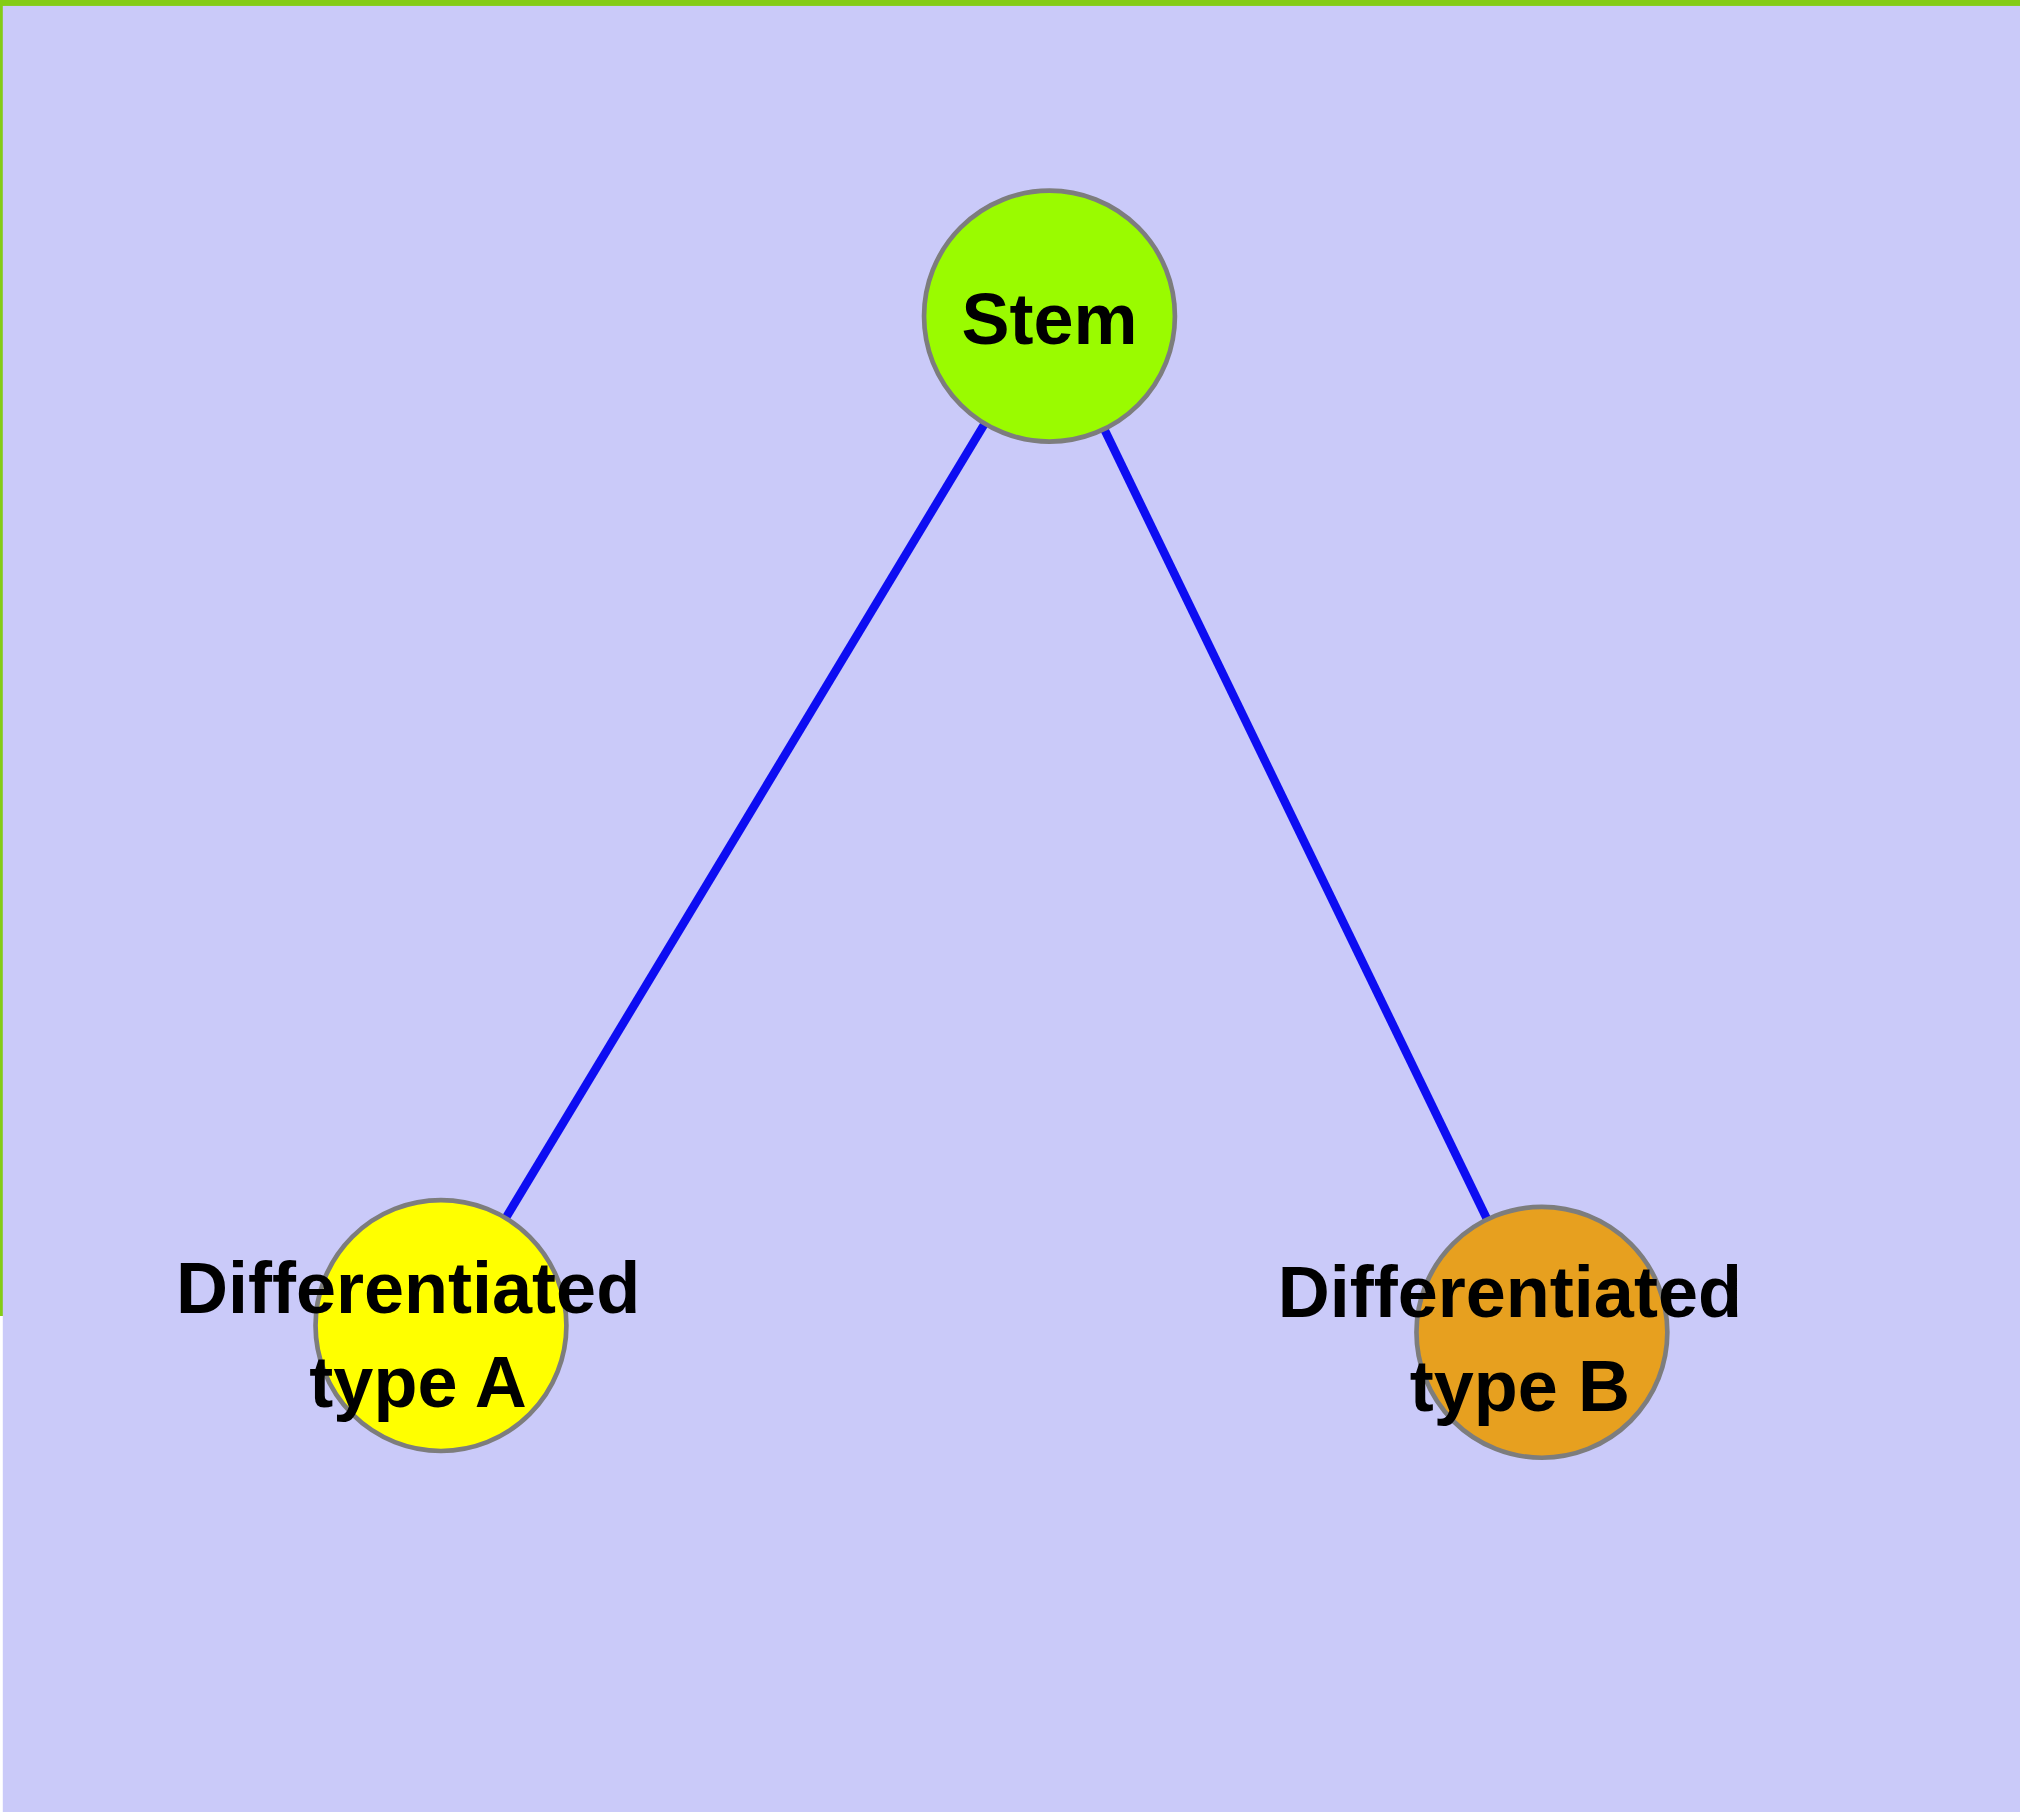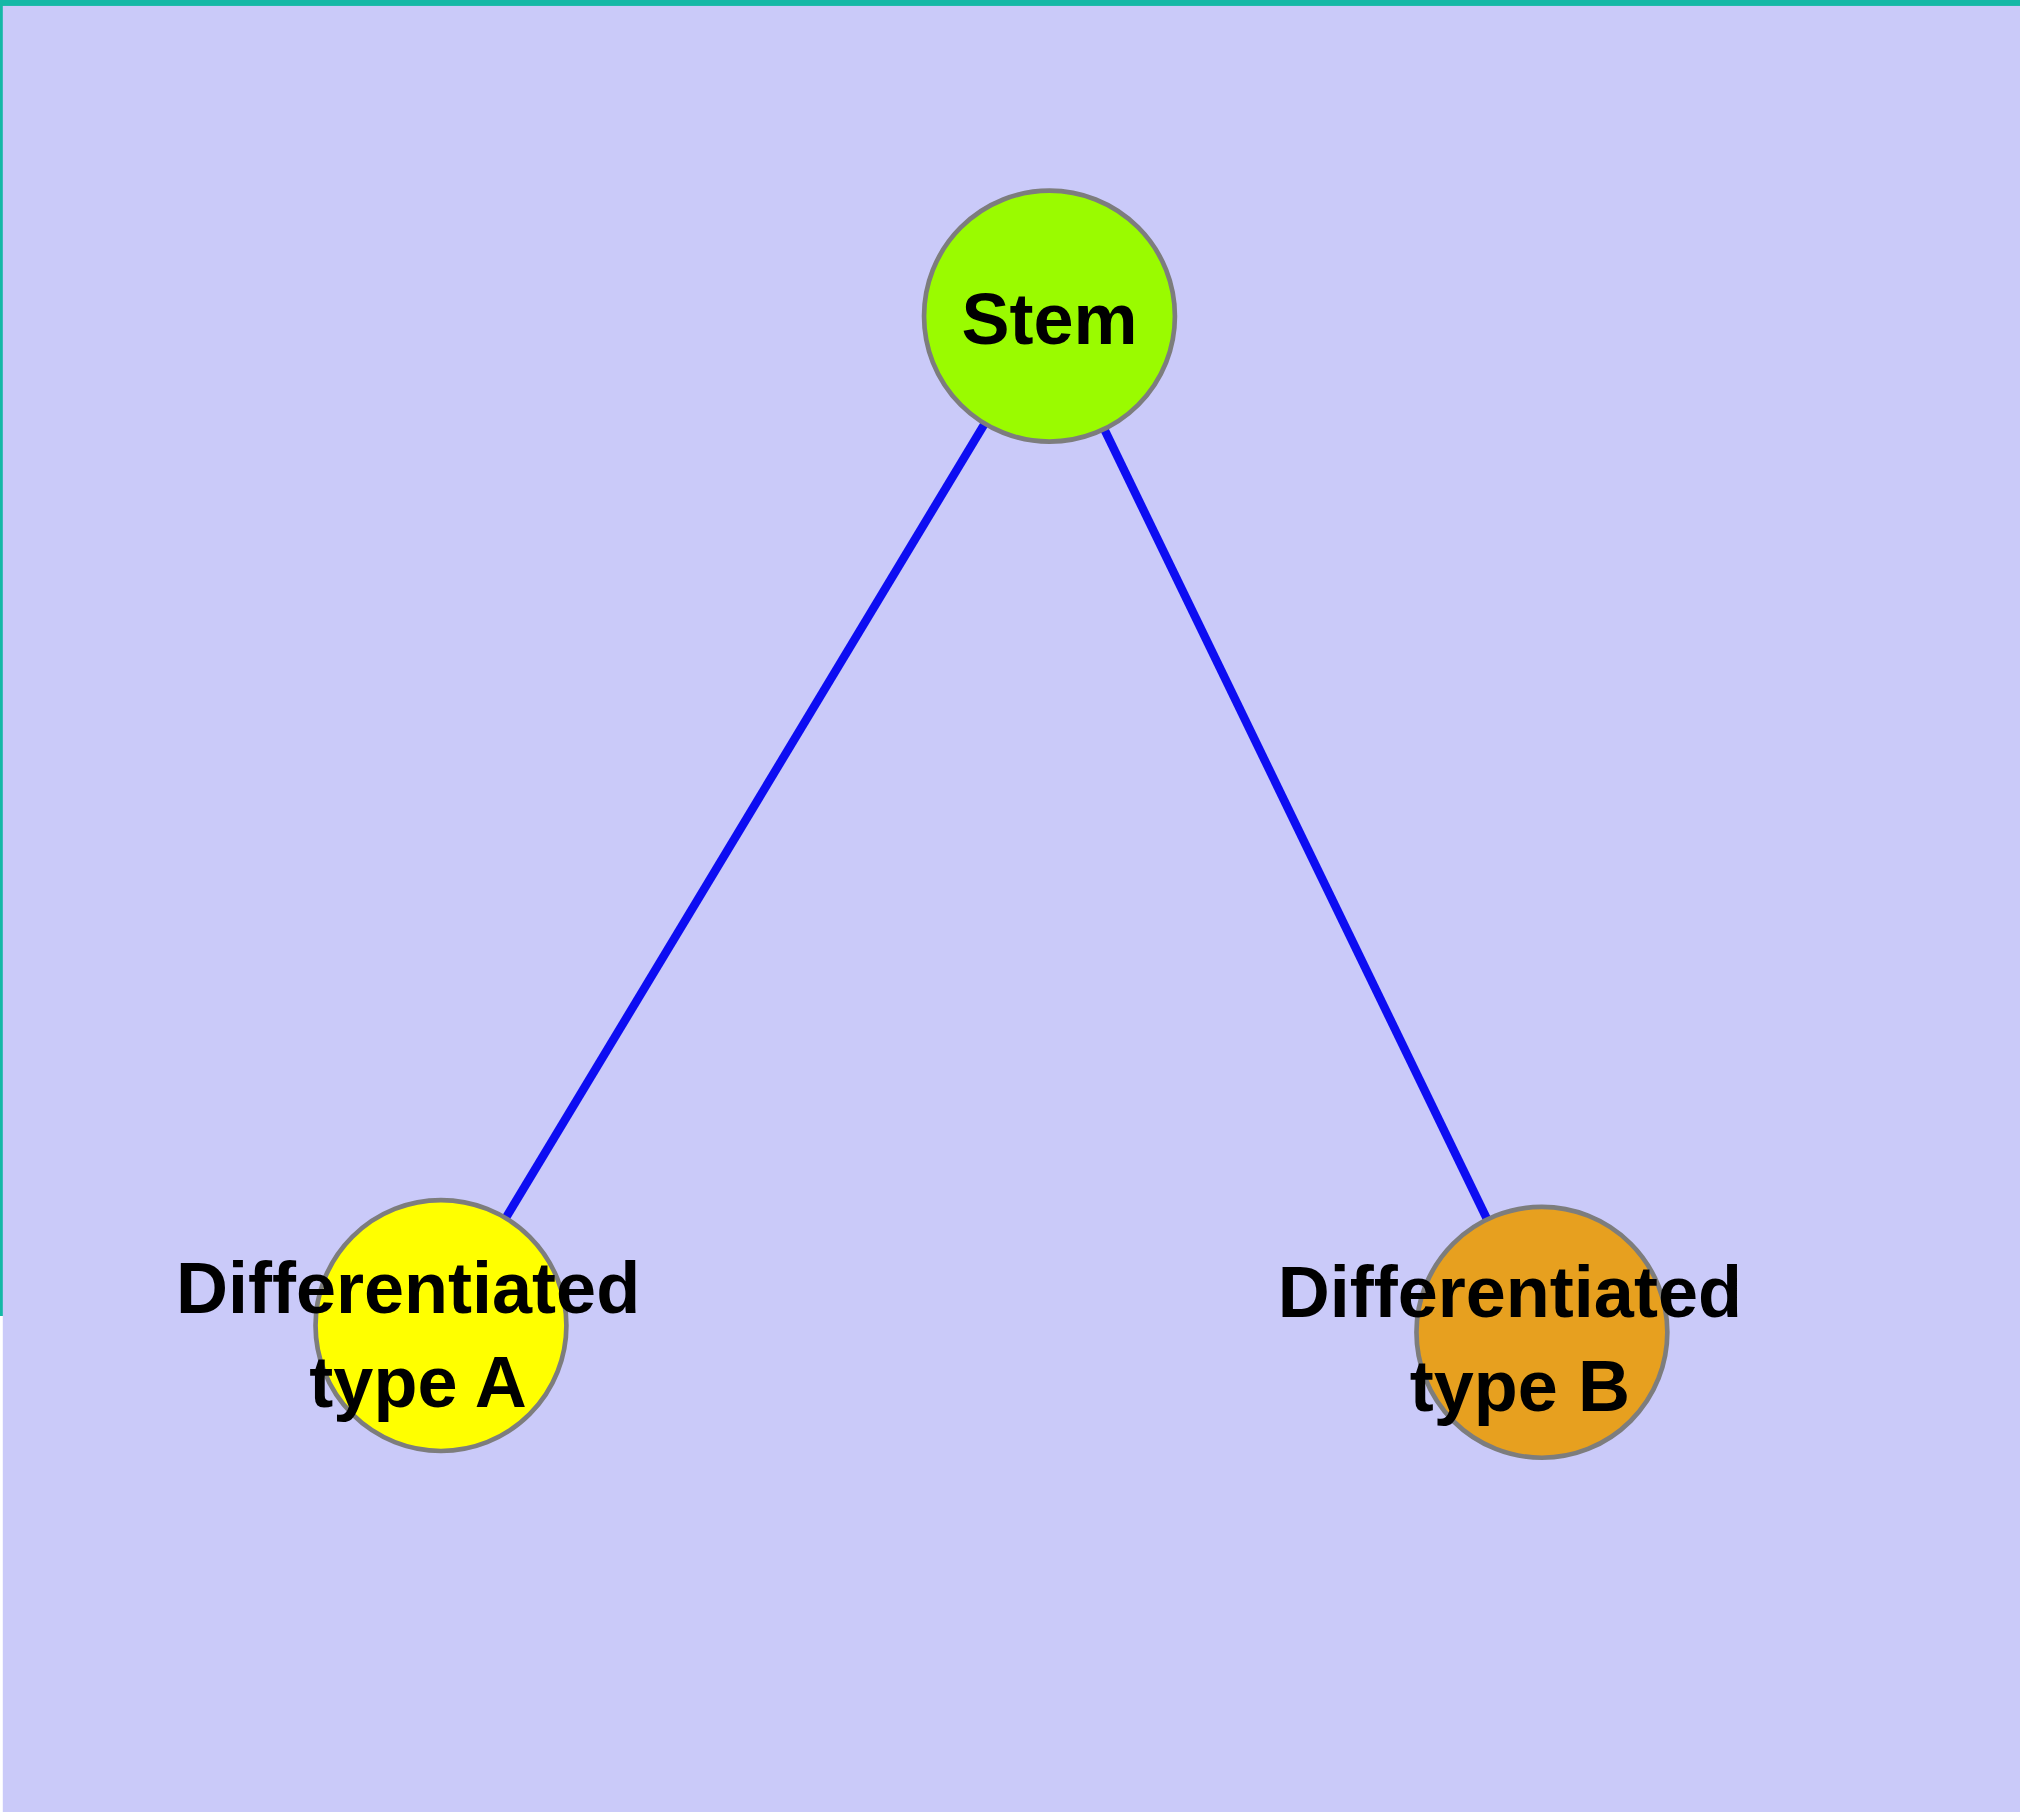--- a/index.html
+++ b/index.html
@@ -7,21 +7,21 @@
     padding: 0;
     background: #ffffff;
     width: 2021px;
     height: 1812px;
     overflow: hidden;
   }
   .page {
     position: relative;
     width: 2021px;
     height: 1316px;
-    background: #14b8a6; 
+    background: #84cc16; 
   }
   svg { display: block; }
   .node-label {
     font-family: "Liberation Sans", sans-serif;
     font-weight: bold;
     font-size: 85px;
   }
 </style>
 </head>
 <body>

